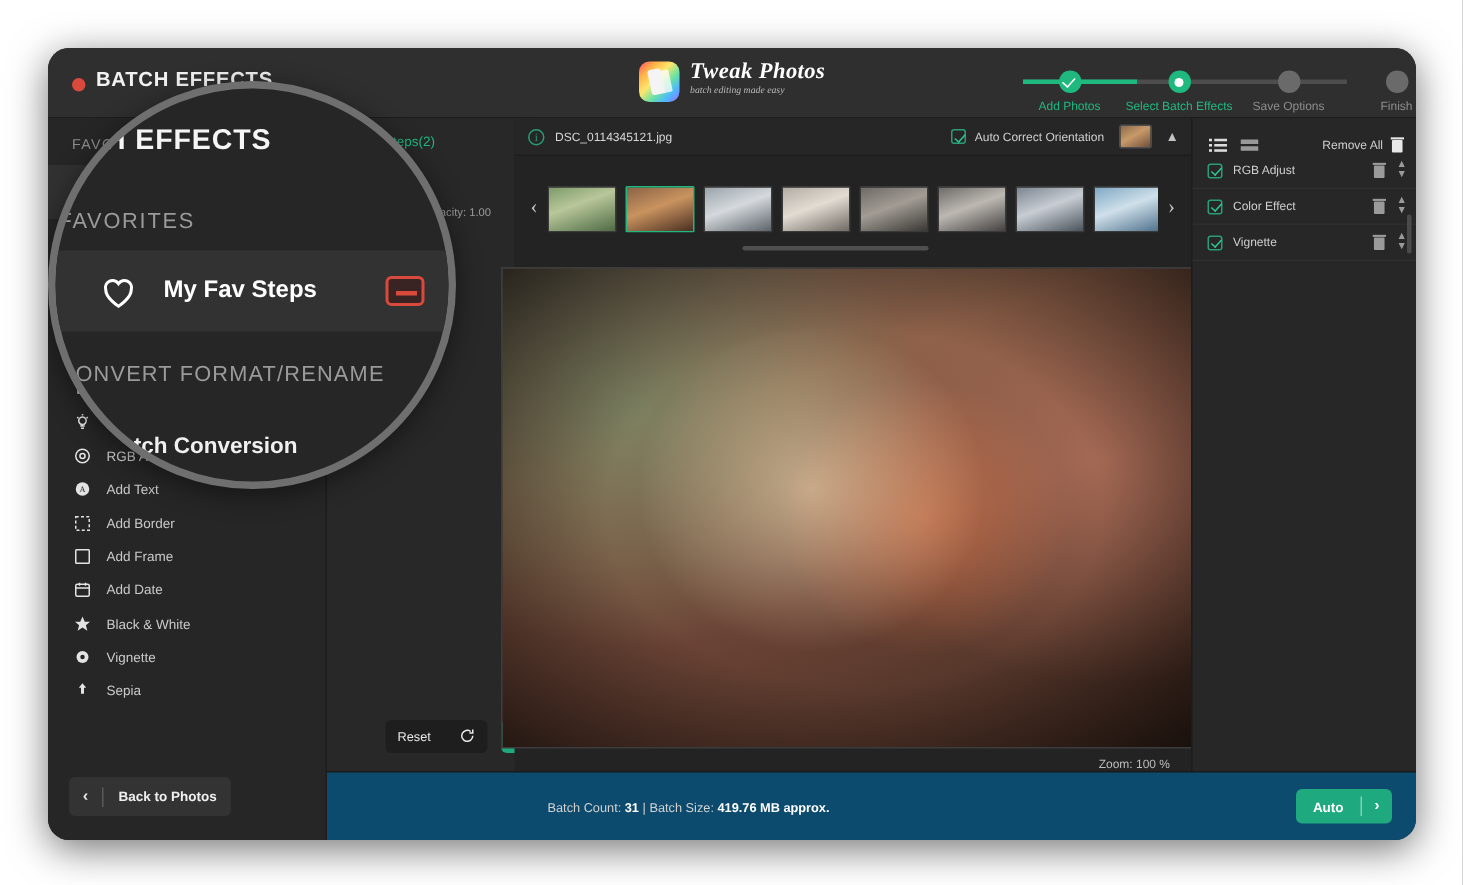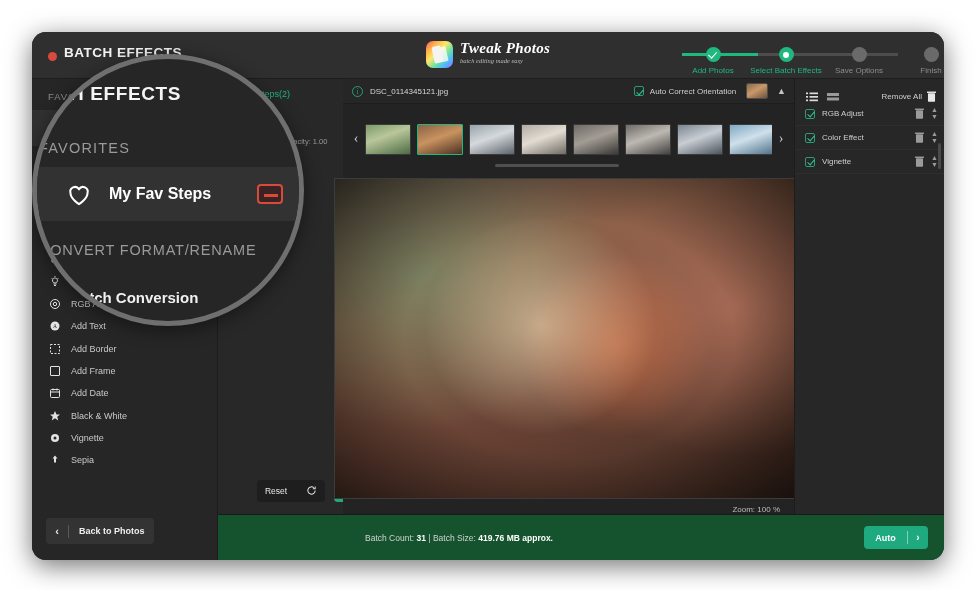--- a/index.html
+++ b/index.html
@@ -266,21 +266,21 @@
   .sr-arrows { display:flex; flex-direction:column; gap:1px; color:#9b9b9b; }
   .sr-arrows span { font-size:7px; line-height:6px; }
   .bp-scroll {
     position:absolute; right:3px; top:64px; width:3px; height:26px;
     background:#4a4a4a; border-radius:2px;
   }
 
   
   .statusbar {
     position:absolute; left:186px; right:0; bottom:0; height:46px;
-    background:#14532d; border-top:1px solid #1a1a1a;
+    background:#0c4a6e; border-top:1px solid #1a1a1a;
     display:flex; align-items:center;
   }
   .batch-info { color:#d2d2d2; font-size:8.5px; padding-left:147px; }
   .batch-info b { color:#ffffff; }
   .btn-next {
     position:absolute; right:16px; top:11px;
     width:64px; height:23px; background:#1fa97e; border-radius:4px;
     display:flex; align-items:center; color:#fff; font-size:9px; font-weight:bold;
   }
   .btn-next .nx-label { flex:1; text-align:center; }

